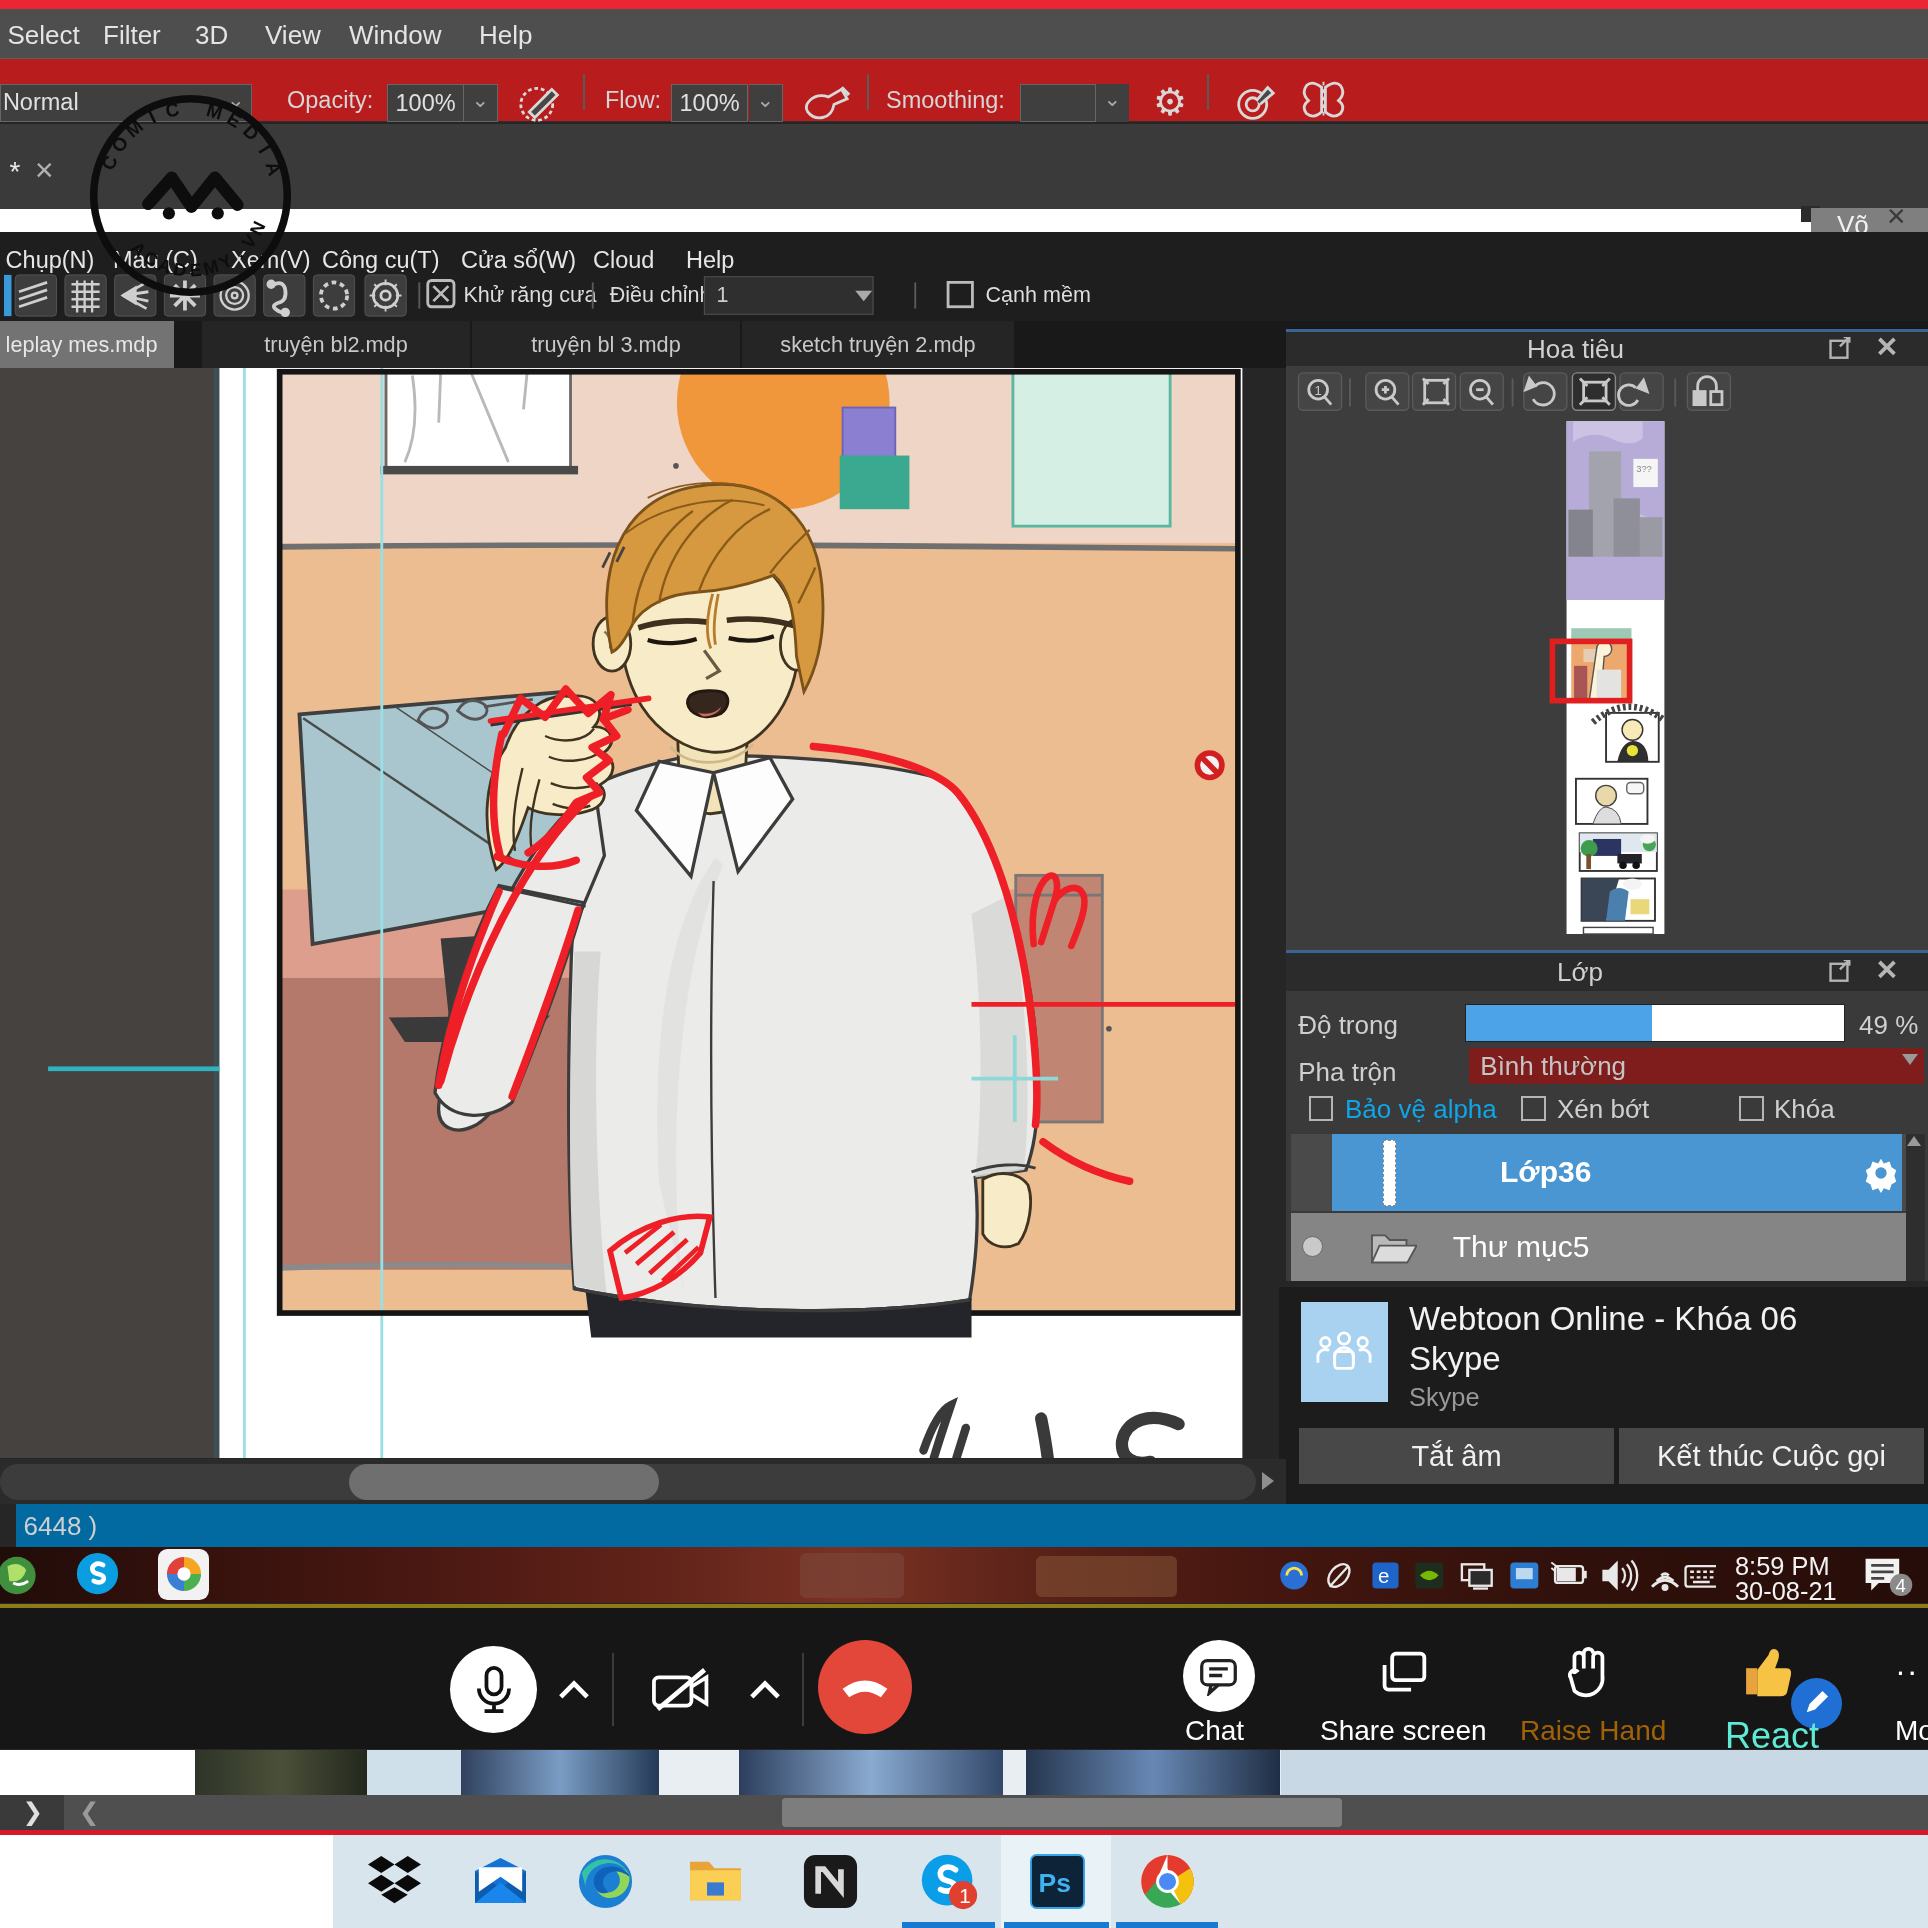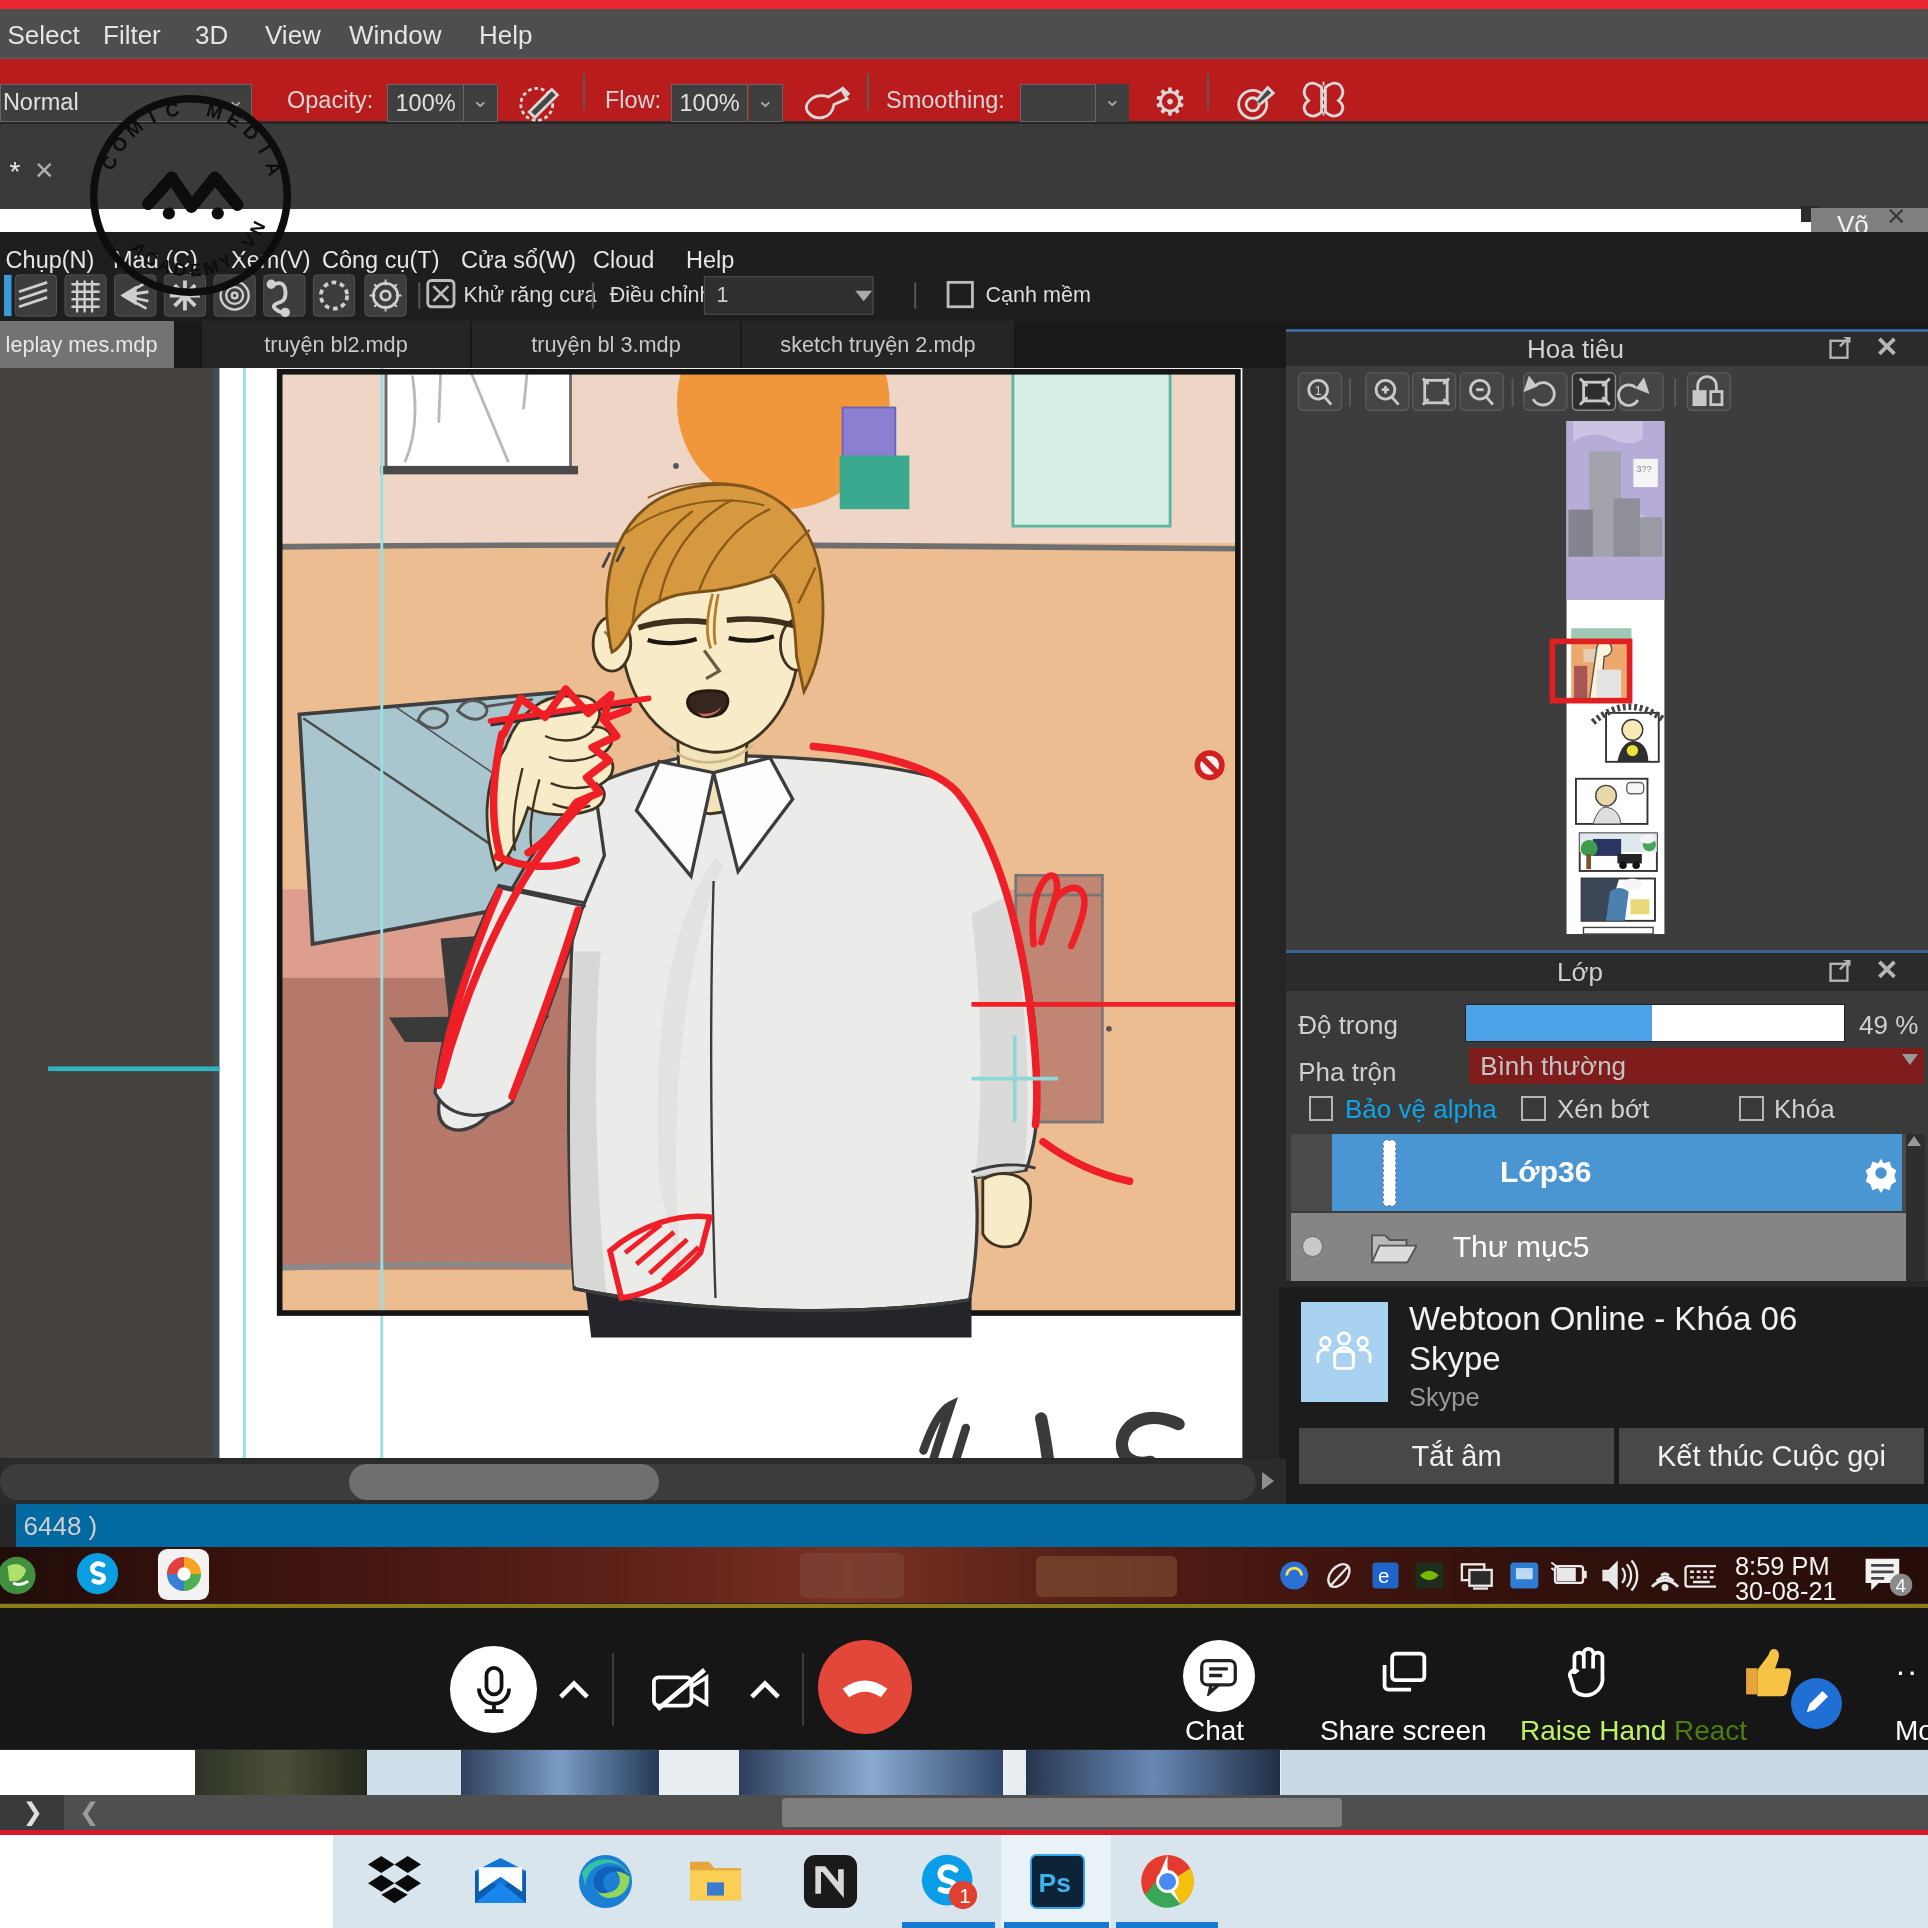--- a/index.html
+++ b/index.html
@@ -553,30 +553,30 @@
         </svg>
 <span class="abs" style="left:1185px;top:107px;font-size:28px;color:#fff">Chat</span>
 <svg class="abs" style="left:1377px;top:40px" width="53" height="53" viewBox="0 0 56 56">
           <rect x="16" y="6" width="34" height="28" rx="4" fill="none" stroke="#fff" stroke-width="4"></rect>
           <path d="M8 18 v22 a4 4 0 0 0 4 4 h24" fill="none" stroke="#fff" stroke-width="4"></path>
         </svg>
 <span class="abs" style="left:1320px;top:107px;font-size:28px;color:#fff">Share screen</span>
 <svg class="abs" style="left:1563px;top:38px" width="49" height="56" viewBox="0 0 52 60">
           <path d="M12 30 V12 a5 5 0 0 1 10 0 M22 24 V8 a5 5 0 0 1 10 0 M32 24 V12 a5 5 0 0 1 10 0 v20 a18 18 0 0 1 -30 16 L8 34 a5 5 0 0 1 8 -6" fill="none" stroke="#fff" stroke-width="4"></path>
         </svg>
-<span class="abs" style="left:1520px;top:107px;font-size:28px;color:#bef264">Raise Hand</span>
+<span class="abs" style="left:1520px;top:107px;font-size:28px;color:#a16207">Raise Hand</span>
 <svg class="abs" style="left:1733px;top:34px" width="58" height="58" viewBox="0 0 62 62">
           <path d="M14 28 L26 28 L26 56 L14 56 Z" fill="#e8a33d"></path>
           <path d="M26 30 l12 -16 q2 -8 8 -6 q5 3 2 12 l-3 8 h12 q6 0 5 7 l-4 18 q-1 5 -7 5 H26 Z" fill="#f6c344"></path>
         </svg>
 <div class="abs" style="left:1791px;top:70px;width:51px;height:51px;border-radius:50%;background:#1f6fd4"></div>
 <svg class="abs" style="left:1803px;top:82px" width="26" height="26" viewBox="0 0 28 28">
           <path d="M4 24 l3 -9 L21 1 l6 6 L13 21 Z" fill="#fff"></path>
         </svg>
-<span class="abs" style="left:1674px;top:107px;font-size:28px;color:#4d7c0f">React</span>
+<span class="abs" style="left:1725px;top:107px;font-size:36px;color:#5eead4">React</span>
 <span class="abs" style="left:1896px;top:38px;font-size:32px;color:#fff;letter-spacing:2.8px">..</span>
 <span class="abs" style="left:1895px;top:107px;font-size:28px;color:#fff">Mo</span>
 </div>
 <div class="abs" style="left:0;top:1750px;width:1928px;height:45px;background:#e9eef2">
 <div class="abs" style="left:0;top:0;width:195px;height:45px;background:#ffffff"></div>
 <div class="abs" style="left:195px;top:0;width:172px;height:45px;background:linear-gradient(90deg,#2e3428,#4a5038,#23281e)"></div>
 <div class="abs" style="left:367px;top:0;width:94px;height:45px;background:#cfe0ea"></div>
 <div class="abs" style="left:461px;top:0;width:198px;height:45px;background:linear-gradient(90deg,#30415e,#7a9cc4,#243a56)"></div>
 <div class="abs" style="left:739px;top:0;width:264px;height:45px;background:linear-gradient(90deg,#2c3e5c,#8aaad0,#32486a)"></div>
 <div class="abs" style="left:1026px;top:0;width:254px;height:45px;background:linear-gradient(90deg,#26364e,#6888b4,#1f2e44)"></div>

